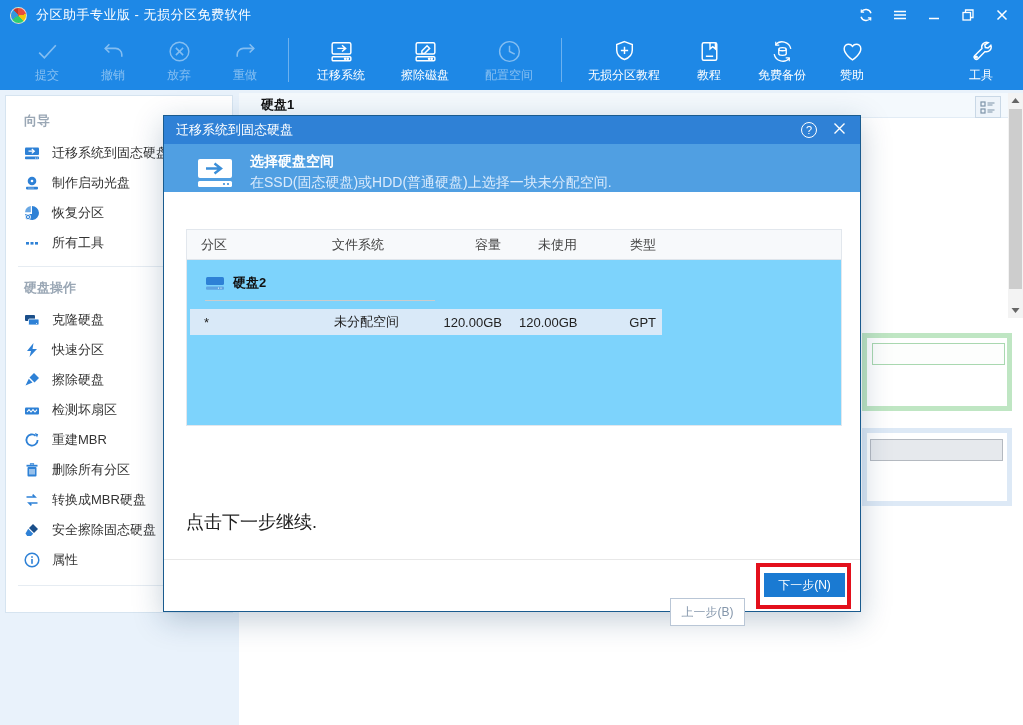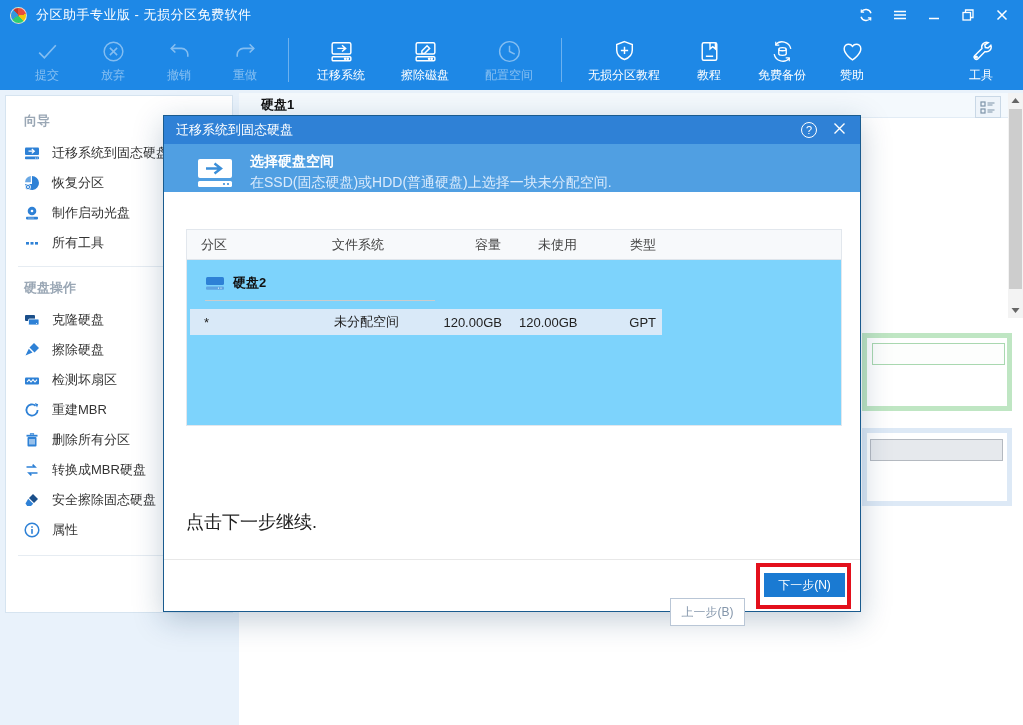--- a/index.html
+++ b/index.html
@@ -147,35 +147,35 @@
   <div class="tb-btn disabled w64">
     <span class="ticon">
       <svg viewBox="0 0 26 26" fill="none" stroke="#fff" stroke-width="1.6">
           <path d="M5 14l5 5L21 7"></path>
         </svg>
       </span>
     <span class="tlabel">提交</span>
   </div>
   <div class="tb-btn disabled w64">
     <span class="ticon">
-      <svg viewBox="0 0 26 26" fill="none" stroke="#fff" stroke-width="1.4">
-        <circle cx="13" cy="13" r="9"></circle>
-          <path d="M9.5 9.5l7 7M16.5 9.5l-7 7"></path>
-        </svg>
-      </span>
-    <span class="tlabel">放弃</span>
-  </div>
-  <div class="tb-btn disabled w64">
-    <span class="ticon">
       <svg viewBox="0 0 26 26" fill="none" stroke="#fff" stroke-width="1.5">
         <path d="M9 6L5 10l4 4"></path>
           <path d="M5 10h10a6 6 0 0 1 6 6v2"></path>
         </svg>
       </span>
     <span class="tlabel">撤销</span>
+  </div>
+  <div class="tb-btn disabled w64">
+    <span class="ticon">
+      <svg viewBox="0 0 26 26" fill="none" stroke="#fff" stroke-width="1.4">
+        <circle cx="13" cy="13" r="9"></circle>
+          <path d="M9.5 9.5l7 7M16.5 9.5l-7 7"></path>
+        </svg>
+      </span>
+    <span class="tlabel">放弃</span>
   </div>
   <div class="tb-btn disabled w64">
     <span class="ticon">
       <svg viewBox="0 0 26 26" fill="none" stroke="#fff" stroke-width="1.5">
         <path d="M17 6l4 4-4 4"></path>
           <path d="M21 10H11a6 6 0 0 0-6 6v2"></path>
         </svg>
       </span>
     <span class="tlabel">重做</span>
   </div>
@@ -275,64 +275,72 @@
       <rect x="1" y="11.5" width="14" height="2.8" rx=".8" fill="#2e81d6"></rect>
       <circle cx="11.5" cy="12.9" r=".5" fill="#fff"></circle>
           <circle cx="13.2" cy="12.9" r=".5" fill="#fff"></circle>
         </svg>
       </span>
     <span class="nlabel">迁移系统到固态硬盘</span>
   </div>
   <div class="nav-item">
     <span class="nicon">
       <svg viewBox="0 0 16 16">
-          <path d="M8 1a7 7 0 1 1-6.93 8H8z" fill="#2e81d6"></path>
-      <path d="M6.8 1.1A7 7 0 0 0 1 7.2h5.8z" fill="#6aa8e4"></path>
-      <circle cx="4" cy="12" r="2.6" fill="#2e81d6" stroke="#fff" stroke-width=".8"></circle>
-      <circle cx="4" cy="12" r="1" fill="#fff"></circle>
-        </svg>
-      </span>
-    <span class="nlabel">恢复分区</span>
-  </div>
-  <div class="nav-item">
-    <span class="nicon">
-      <svg viewBox="0 0 16 16">
           <circle cx="8" cy="6" r="4.3" fill="#2e81d6"></circle>
       <circle cx="8" cy="6" r="1.3" fill="#fff"></circle>
       <rect x="2" y="11.8" width="12" height="2.6" rx=".8" fill="#2e81d6"></rect>
       <circle cx="5" cy="13.1" r=".5" fill="#fff"></circle>
           <circle cx="7" cy="13.1" r=".5" fill="#fff"></circle>
           <circle cx="9" cy="13.1" r=".5" fill="#fff"></circle>
         </svg>
       </span>
     <span class="nlabel">制作启动光盘</span>
   </div>
   <div class="nav-item">
     <span class="nicon">
       <svg viewBox="0 0 16 16">
+          <path d="M8 1a7 7 0 1 1-6.93 8H8z" fill="#2e81d6"></path>
+      <path d="M6.8 1.1A7 7 0 0 0 1 7.2h5.8z" fill="#6aa8e4"></path>
+      <circle cx="4" cy="12" r="2.6" fill="#2e81d6" stroke="#fff" stroke-width=".8"></circle>
+      <circle cx="4" cy="12" r="1" fill="#fff"></circle>
+        </svg>
+      </span>
+    <span class="nlabel">恢复分区</span>
+  </div>
+  <div class="nav-item">
+    <span class="nicon">
+      <svg viewBox="0 0 16 16">
           <rect x="2" y="7" width="3" height="2.6" fill="#2e81d6"></rect>
       <rect x="6.5" y="7" width="3" height="2.6" fill="#2e81d6"></rect>
           <rect x="11" y="7" width="3" height="2.6" fill="#2e81d6"></rect>
         </svg>
       </span>
     <span class="nlabel">所有工具</span>
   </div>
 
   <div class="nav-divider"></div>
   <div class="nav-header">硬盘操作</div>
 
   <div class="nav-item">
     <span class="nicon">
       <svg viewBox="0 0 16 16">
           <rect x="1" y="3" width="10" height="6" rx="1" fill="#1b4f8a"></rect>
       <rect x="4.5" y="7" width="10.5" height="6" rx="1" fill="#2e81d6" stroke="#fff" stroke-width=".8"></rect>
       <circle cx="12.5" cy="11.5" r=".5" fill="#fff"></circle>
         </svg>
       </span>
     <span class="nlabel">克隆硬盘</span>
+  </div>
+  <div class="nav-item">
+    <span class="nicon">
+      <svg viewBox="0 0 16 16">
+          <path d="M9.5 1L3 9h4l-1.5 6L13 7H8.5z" fill="#2e81d6"></path>
+        </svg>
+      </span>
+    <span class="nlabel">快速分区</span>
   </div>
   <div class="nav-item">
     <span class="nicon">
       <svg viewBox="0 0 16 16">
           <path d="M10 1l5 5-4.5 4.5-5-5z" fill="#2e81d6"></path>
       <path d="M4.8 6.8L1.5 13.5 8.5 10.5z" fill="#2e81d6"></path>
         </svg>
       </span>
     <span class="nlabel">擦除硬盘</span>
   </div>

